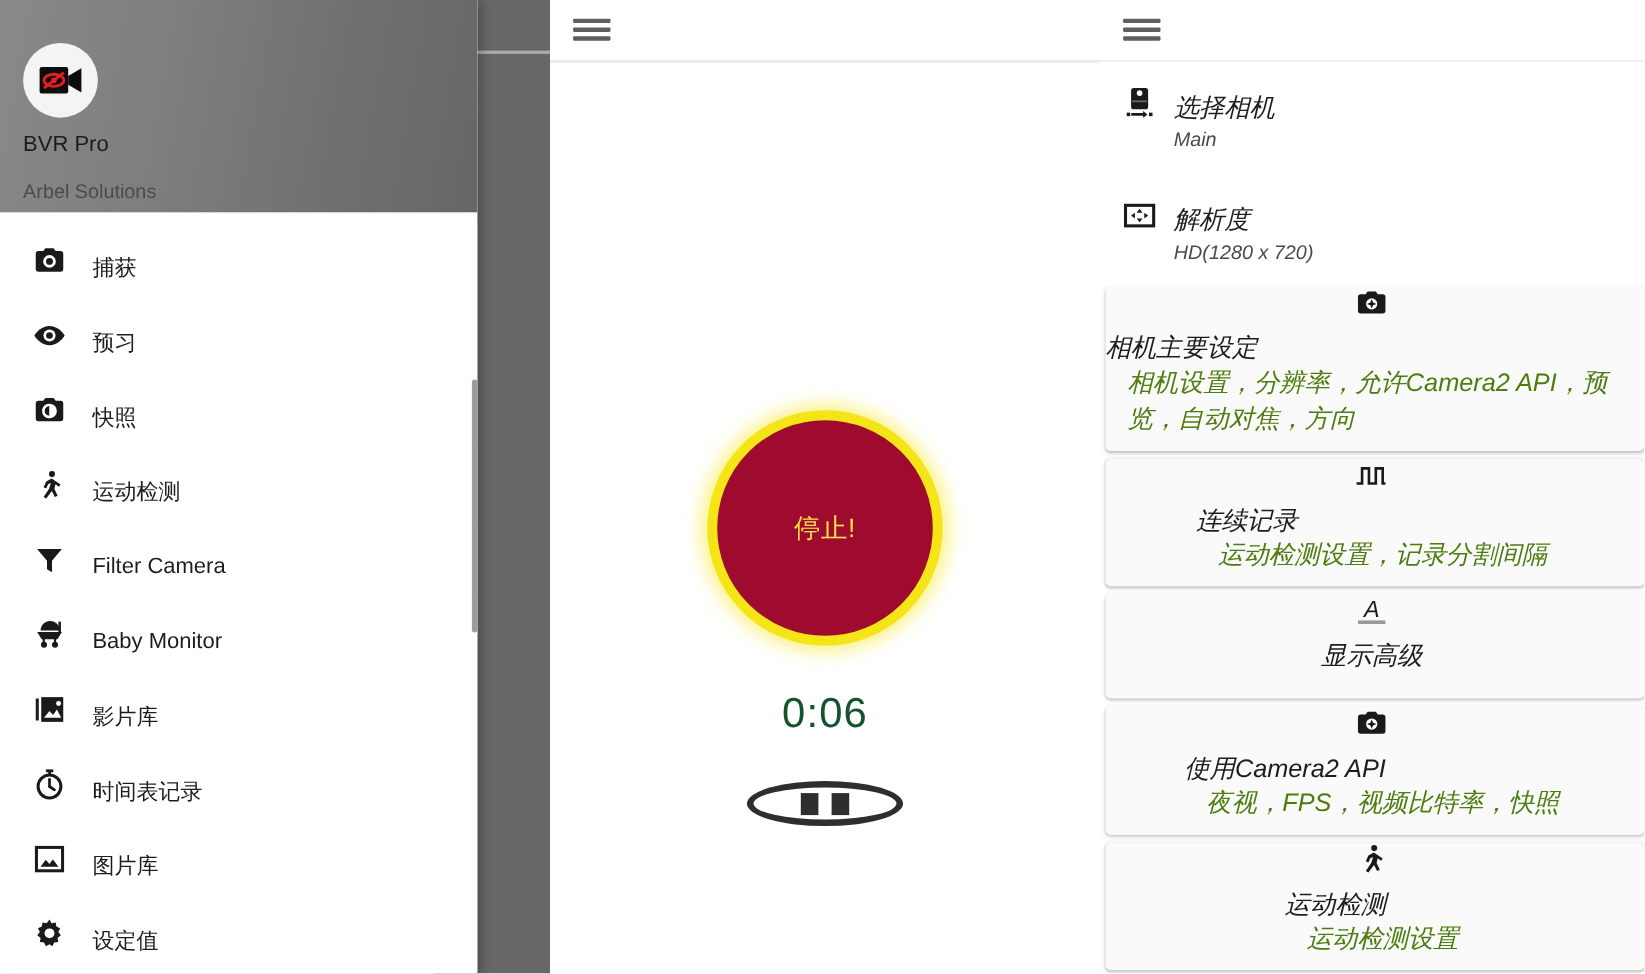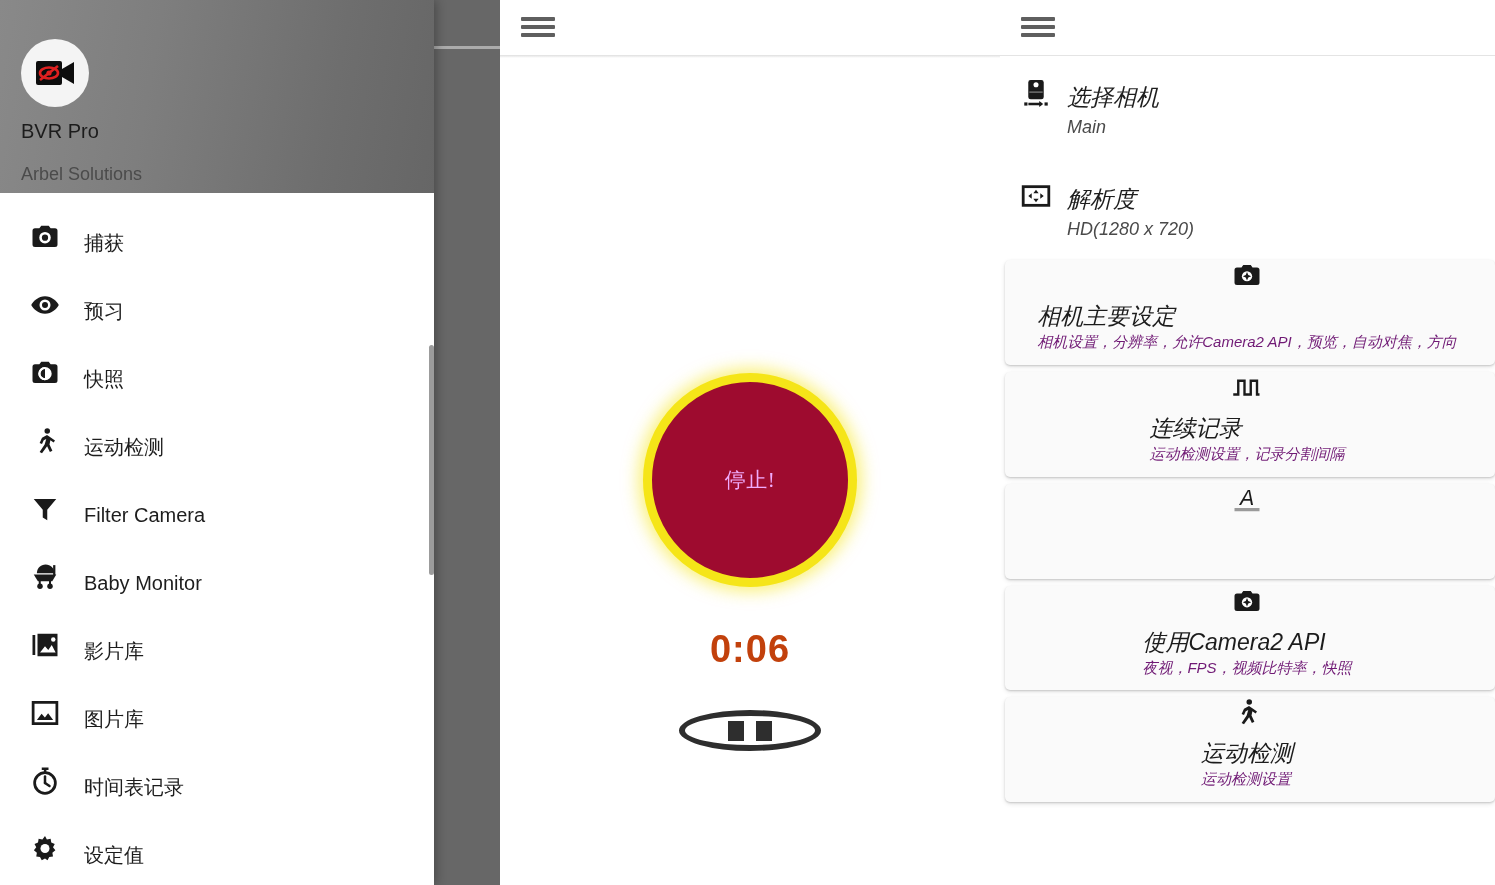--- a/index.html
+++ b/index.html
@@ -38,27 +38,26 @@
   .rec-btn {
     position: absolute; left: 50%; top: 373px; transform: translateX(-50%);
     width: 214px; height: 214px; border-radius: 50%;
     background: #9e0b2f;
     border: 9px solid #f5e518;
     box-shadow: 0 0 16px 5px rgba(245,229,24,0.55);
     display: flex; align-items: center; justify-content: center;
     cursor: pointer;
   }
   .rec-btn-label {
-    font-size: 21px; color: #f0abfc; font-weight: 400;
+    font-size: 24px; color: #fde047; font-weight: 400;
     letter-spacing: 0.5px;
-    font-family: Liberation Serif, serif;
   }
   .rec-timer {
     position: absolute; left: 50%; top: 628px; transform: translateX(-50%);
-    font-size: 38px; font-weight: bold; color: #c2410c; letter-spacing: 1px;
+    font-size: 38px; font-weight: normal; color: #14532d; letter-spacing: 1px;
     white-space: nowrap;
   }
   .pause-btn {
     position: absolute; left: 50%; top: 710px; transform: translateX(-50%);
     width: 142px; height: 41px; border: 6px solid #2e2e2e; border-radius: 50%;
     display: flex; align-items: center; justify-content: center; gap: 12px;
     cursor: pointer; background: #fff;
   }
   .pause-btn i { display: block; width: 16px; height: 20px; background: #2e2e2e; }
 
@@ -92,21 +91,21 @@
     margin: 0 0 7px 5px; background: #fafafa;
     border-radius: 5px;
     box-shadow: 0 1px 2px rgba(0,0,0,0.16), 0 2px 5px rgba(0,0,0,0.10);
     display: flex; align-items: center; min-height: 95px; cursor: pointer;
     padding-right: 6px;
     flex-direction: column;
   }
   .card .c-ico { width: 57px; min-width: 57px; display:flex; align-items:center; justify-content:center; }
   .card .c-text { padding: 12px 0; }
   .c-title { font-size: 23px; color: #1c1c1c; line-height: 1.22; }
-  .c-sub   { font-size: 15px; color: #701a75; line-height: 1.45; margin-top: 1px; }
+  .c-sub   { font-size: 23px; color: #4d7c0f; line-height: 1.45; margin-top: 1px; margin-left: 20px; }
 
   
   .scrim {
     position: absolute; left: 395px; top: 0; width: 105px; height: 885px;
     background: #676767;
   }
   .scrim-seam-top {
     position: absolute; left: 395px; top: 46px; width: 105px; height: 3px;
     background: rgba(255,255,255,0.45);
   }
@@ -244,20 +243,21 @@
           </span>
         </div>
         <div class="card">
           <span class="c-ico">
             <svg width="30" height="30" viewBox="0 0 24 24">
               <text x="12" y="17" font-family="Liberation Sans, sans-serif" font-size="17" fill="#1a1a1a" text-anchor="middle">A</text>
               <rect x="2" y="19.2" width="20" height="2.6" fill="#9a9a9a"></rect>
             </svg>
           </span>
           <span class="c-text">
+            <div class="c-title">显示高级</div>
           </span>
         </div>
         <div class="card">
           <span class="c-ico">
             <svg width="30" height="30" viewBox="0 0 24 24">
               <path d="M9 4l-1.4 2H4a2 2 0 0 0-2 2v10a2 2 0 0 0 2 2h16a2 2 0 0 0 2-2V8a2 2 0 0 0-2-2h-3.6L15 4H9z" fill="#1a1a1a"></path>
               <circle cx="12" cy="13" r="4.1" fill="#fff"></circle>
               <path d="M12 9.6l1 2.4 2.4 1-2.4 1-1 2.4-1-2.4-2.4-1 2.4-1z" fill="#1a1a1a"></path>
             </svg>
           </span>
@@ -371,41 +371,41 @@
               <path fill="#1a1a1a" d="M6 3h16v18H6z"></path>
               <path fill="#fff" d="M8 18l4-5 2.6 3L17.4 12l3.1 6z"></path>
               <circle cx="18.6" cy="7.6" r="1.8" fill="#fff"></circle>
             </svg>
           </span>
           <span class="d-label">影片库</span>
         </div>
         <div class="d-item">
           <span class="d-ico">
             <svg width="30" height="30" viewBox="0 0 24 24">
-              <rect x="2.5" y="3.5" width="19" height="17" fill="none" stroke="#1a1a1a" stroke-width="2.2"></rect>
-              <path fill="#1a1a1a" d="M5.5 17.5l3.8-5 2.6 3.1 2.6-3.4 4 5.3z"></path>
-            </svg>
-          </span>
-          <span class="d-label">图片库</span>
-        </div>
-        <div class="d-item">
-          <span class="d-ico">
-            <svg width="30" height="30" viewBox="0 0 24 24">
               <rect x="9.4" y="1.2" width="5.4" height="2" fill="#1a1a1a"></rect>
               <rect x="11.1" y="2.6" width="2" height="2.4" fill="#1a1a1a"></rect>
               <circle cx="12" cy="13.6" r="8.3" fill="none" stroke="#1a1a1a" stroke-width="2.2"></circle>
               <path d="M12 13.6V8.4" stroke="#1a1a1a" stroke-width="2" stroke-linecap="round"></path>
               <path d="M12 13.6l3.6 2.4" stroke="#1a1a1a" stroke-width="2" stroke-linecap="round"></path>
             </svg>
           </span>
           <span class="d-label">时间表记录</span>
         </div>
         <div class="d-item">
           <span class="d-ico">
             <svg width="30" height="30" viewBox="0 0 24 24">
+              <rect x="2.5" y="3.5" width="19" height="17" fill="none" stroke="#1a1a1a" stroke-width="2.2"></rect>
+              <path fill="#1a1a1a" d="M5.5 17.5l3.8-5 2.6 3.1 2.6-3.4 4 5.3z"></path>
+            </svg>
+          </span>
+          <span class="d-label">图片库</span>
+        </div>
+        <div class="d-item">
+          <span class="d-ico">
+            <svg width="30" height="30" viewBox="0 0 24 24">
               <path fill="#1a1a1a" d="M12 1.6l1.5 2.7 3-.6.5 3 2.8 1.2-1.4 2.7 1.9 2.4-2.4 1.9.5 3-3 .4-1.4 2.7L12 19.6l-2.6 1.4-1.4-2.7-3-.4.5-3L3.1 13l1.9-2.4L3.6 7.9l2.8-1.2.5-3 3 .6z"></path>
               <circle cx="12" cy="11.6" r="3.6" fill="#fff"></circle>
             </svg>
           </span>
           <span class="d-label">设定值</span>
         </div>
       </div>
     <div class="drawer-scrollbar"></div>
   </div>
 

